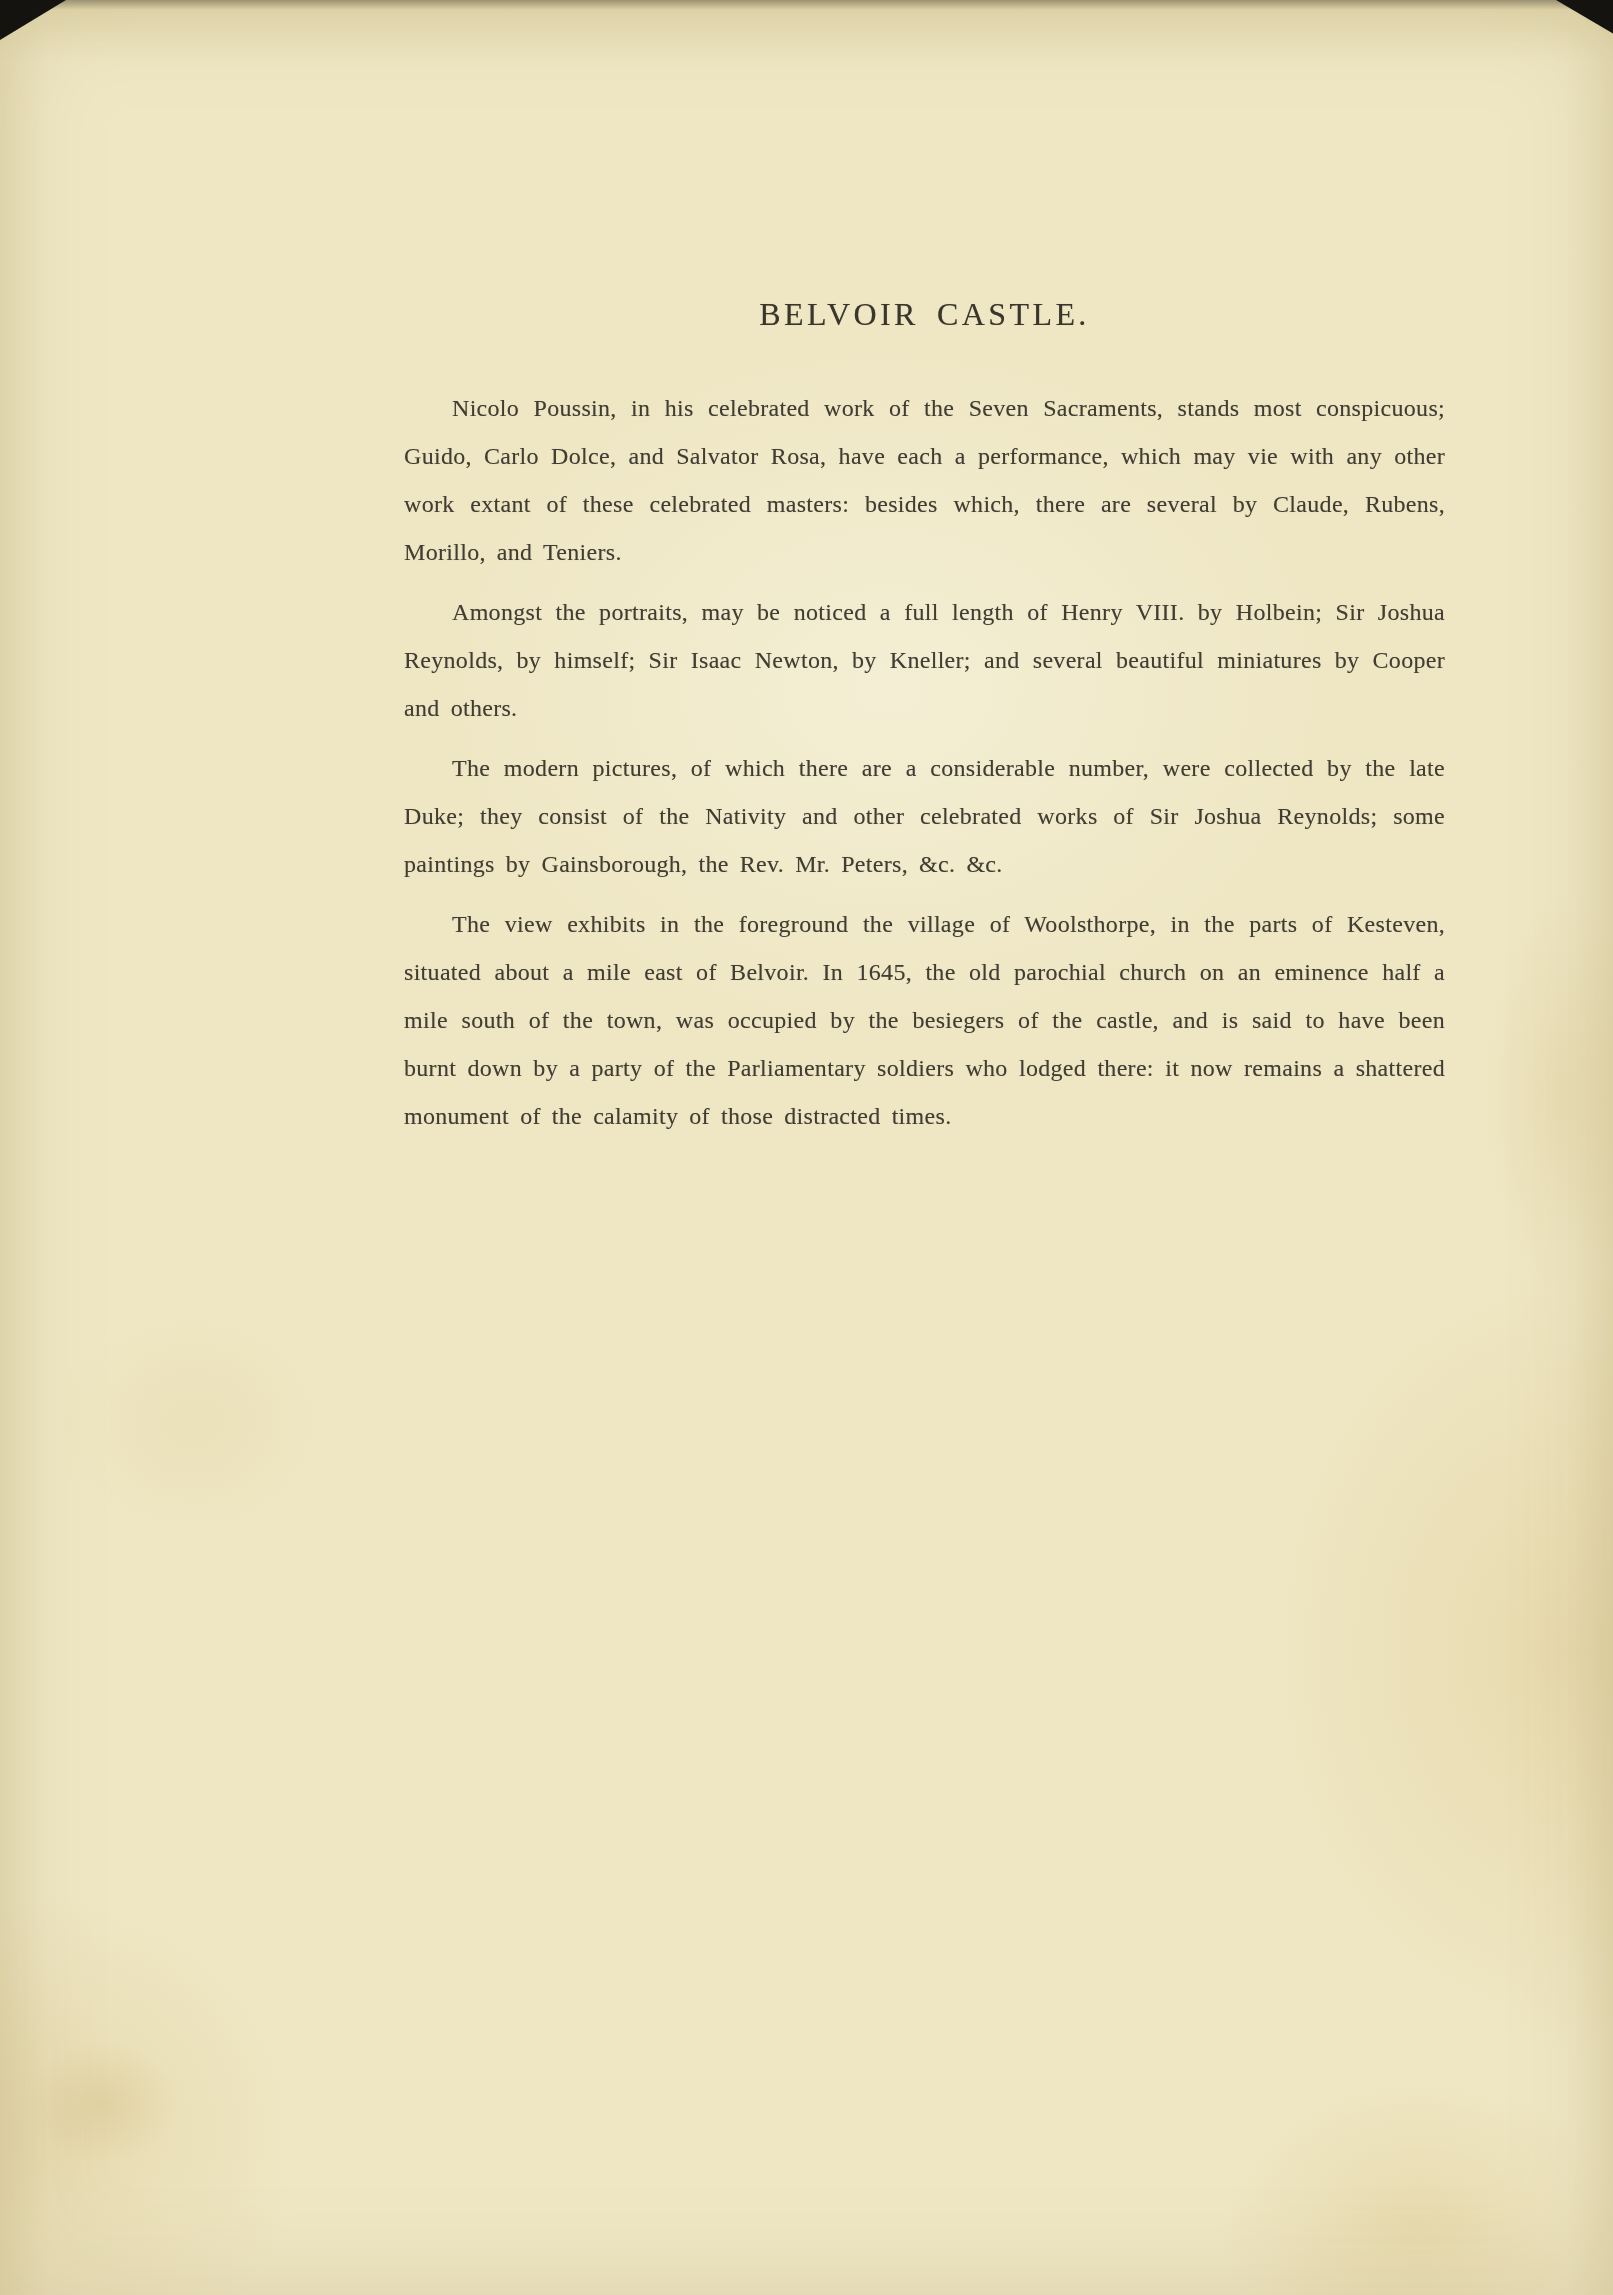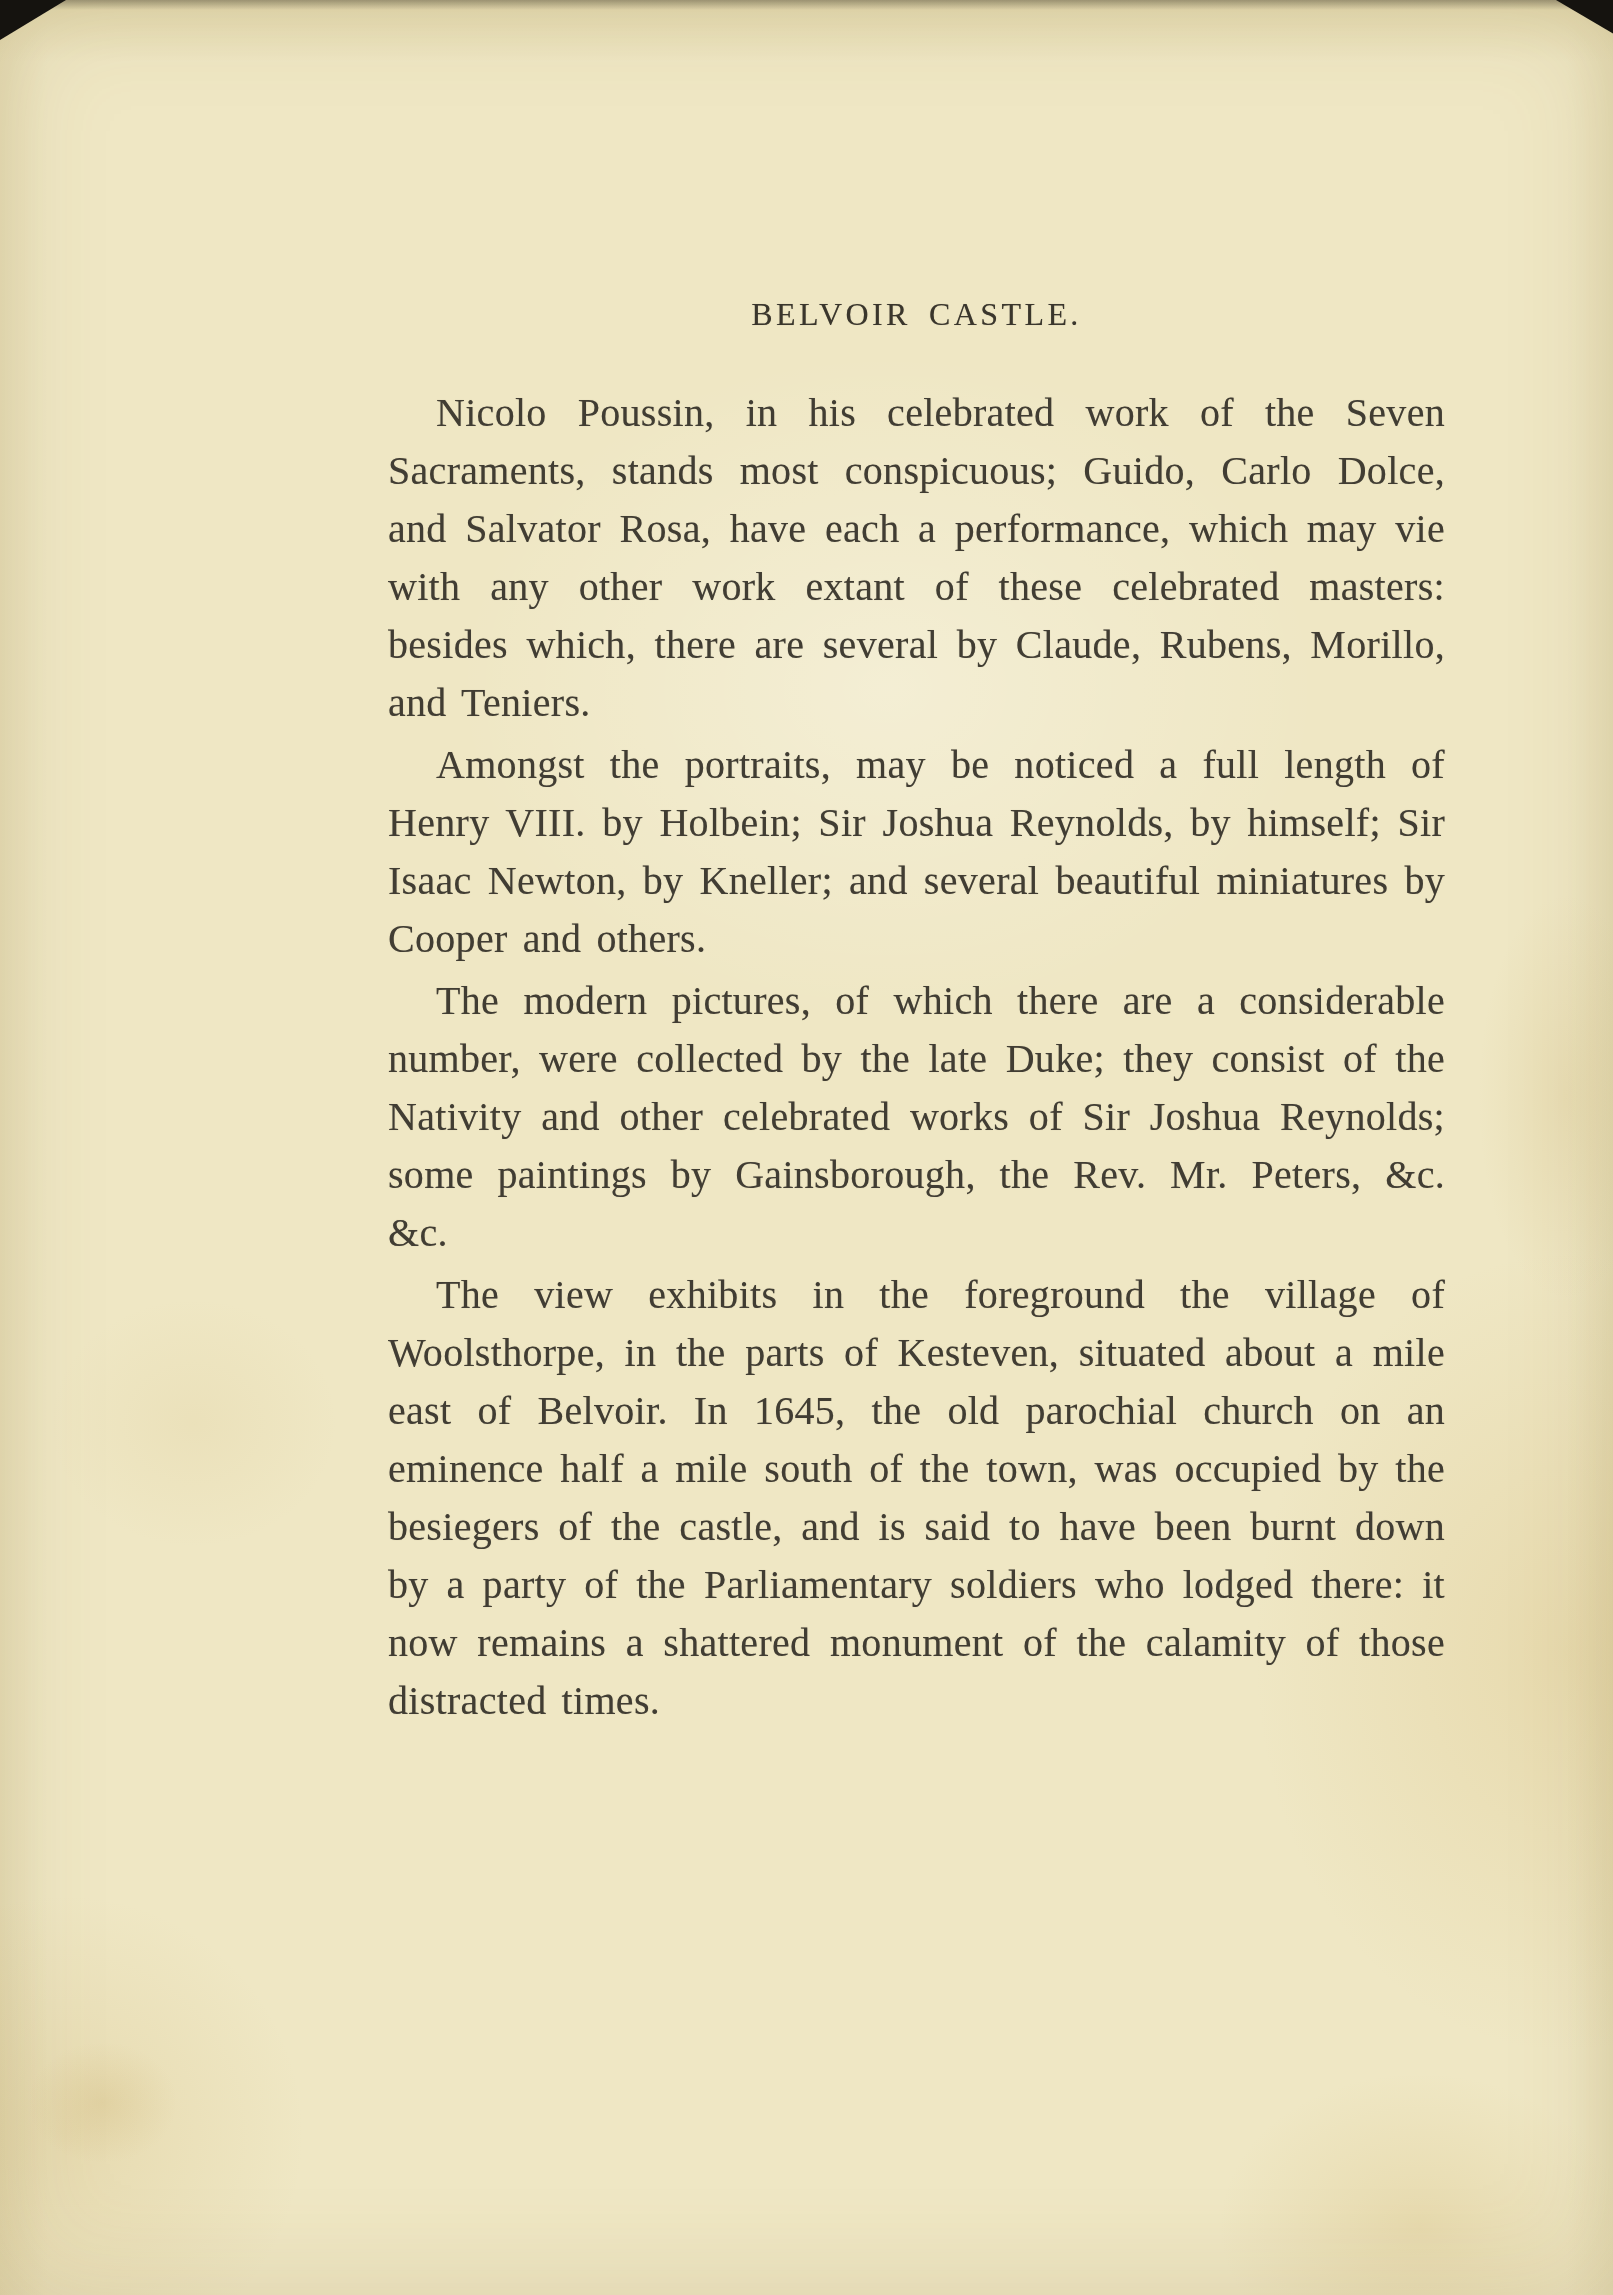--- a/index.html
+++ b/index.html
@@ -53,39 +53,39 @@
   .stain.s1 {
     left: 27px; top: 2041px; width: 151px; height: 123px;
     background: radial-gradient(ellipse, rgba(185,150,70,0.16), rgba(185,150,70,0) 70%);
   }
   .stain.s2 {
     right: -41px; top: 891px; width: 178px; height: 411px;
     background: radial-gradient(ellipse, rgba(190,158,80,0.14), rgba(190,158,80,0) 70%);
   }
   .content {
     position: absolute;
-    left: 384px;
+    left: 392px;
     top: 296px;
     width: 1065px;
     color: #3e3a30;
   }
   .title {
     margin: 0 0 51px 0;
     font-size: 32px;
     font-weight: normal;
     letter-spacing: 3.4px;
     word-spacing: 6.9px;
     text-align: center;
     color: #3a362c;
     text-shadow: 0 0 0.7px rgba(62,58,48,0.45);
   }
   .para {
-    margin: 4px;
-    font-size: 40px;
-    line-height: 58px;
+    margin: 12px;
+    font-size: 24px;
+    line-height: 48px;
     text-align: justify;
     text-indent: 48px;
     word-spacing: 4.8px;
     letter-spacing: 0.3px;
     color: #413d33;
     text-shadow: 0 0 0.7px rgba(65,61,51,0.35);
   }
 </style>
 </head>
 <body>

